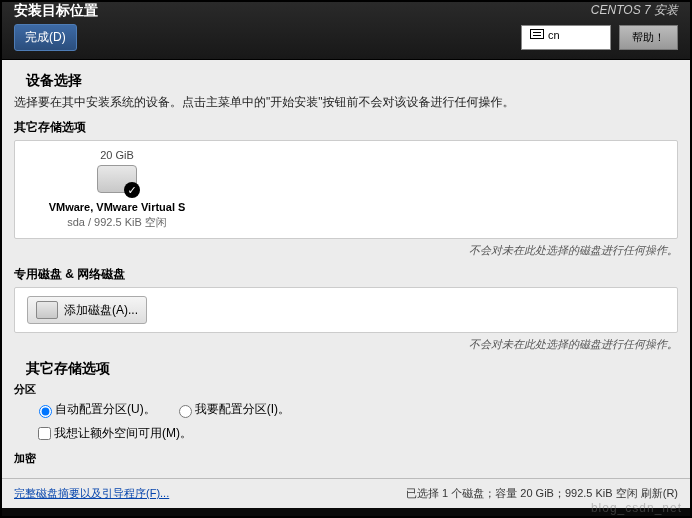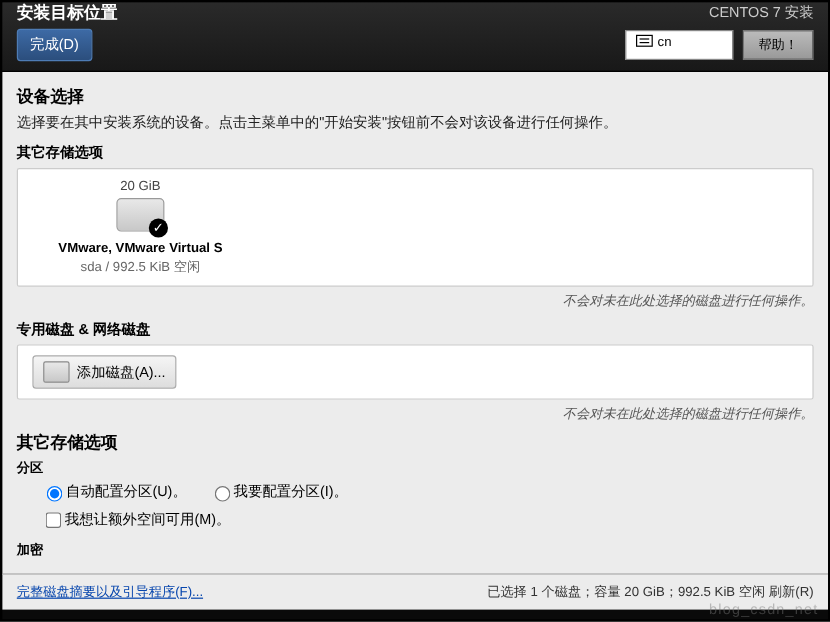--- a/index.html
+++ b/index.html
@@ -33,21 +33,21 @@
     background: linear-gradient(#3d6aa5, #2b4e7d);
     border: 1px solid #4e7cb5;
     color: #fff;
     padding: 4px 10px;
     border-radius: 3px;
     font-size: 12px;
     cursor: pointer;
     width: fit-content;
   }
   .header-right { display: flex; flex-direction: column; gap: 6px; align-items: flex-end; }
-  .subheader { font-size: 12px; color: #ccc; }
+  .subheader { font-size: 12px; color: #ccc; font-style: italic; }
   .toprow { display: flex; gap: 8px; }
   .lang {
     background: #fff;
     color: #000;
     padding: 3px 8px;
     font-size: 11px;
     display: flex;
     gap: 4px;
     width: 90px;
     border: 1px solid #888;
@@ -61,21 +61,21 @@
     font-size: 11px;
     cursor: pointer;
   }
   .body {
     background: #ececec;
     height: 418px;
     overflow-y: auto;
     padding: 8px 12px 0 12px;
     position: relative;
   }
-  .sect-title { font-size: 14px; font-weight: bold; margin: 4px 0; }
+  .sect-title { font-size: 14px; font-weight: bold; margin: 4px 12px; }
   .desc { font-size: 12px; margin: 4px 0 8px 0; color: #222; }
   .sub-title { font-size: 12px; font-weight: bold; margin: 6px 0 4px 0; }
   .well {
     background: #fff;
     border: 1px solid #ccc;
     border-radius: 2px;
     padding: 8px 12px;
     margin-bottom: 4px;
   }
   .disk-tile {

